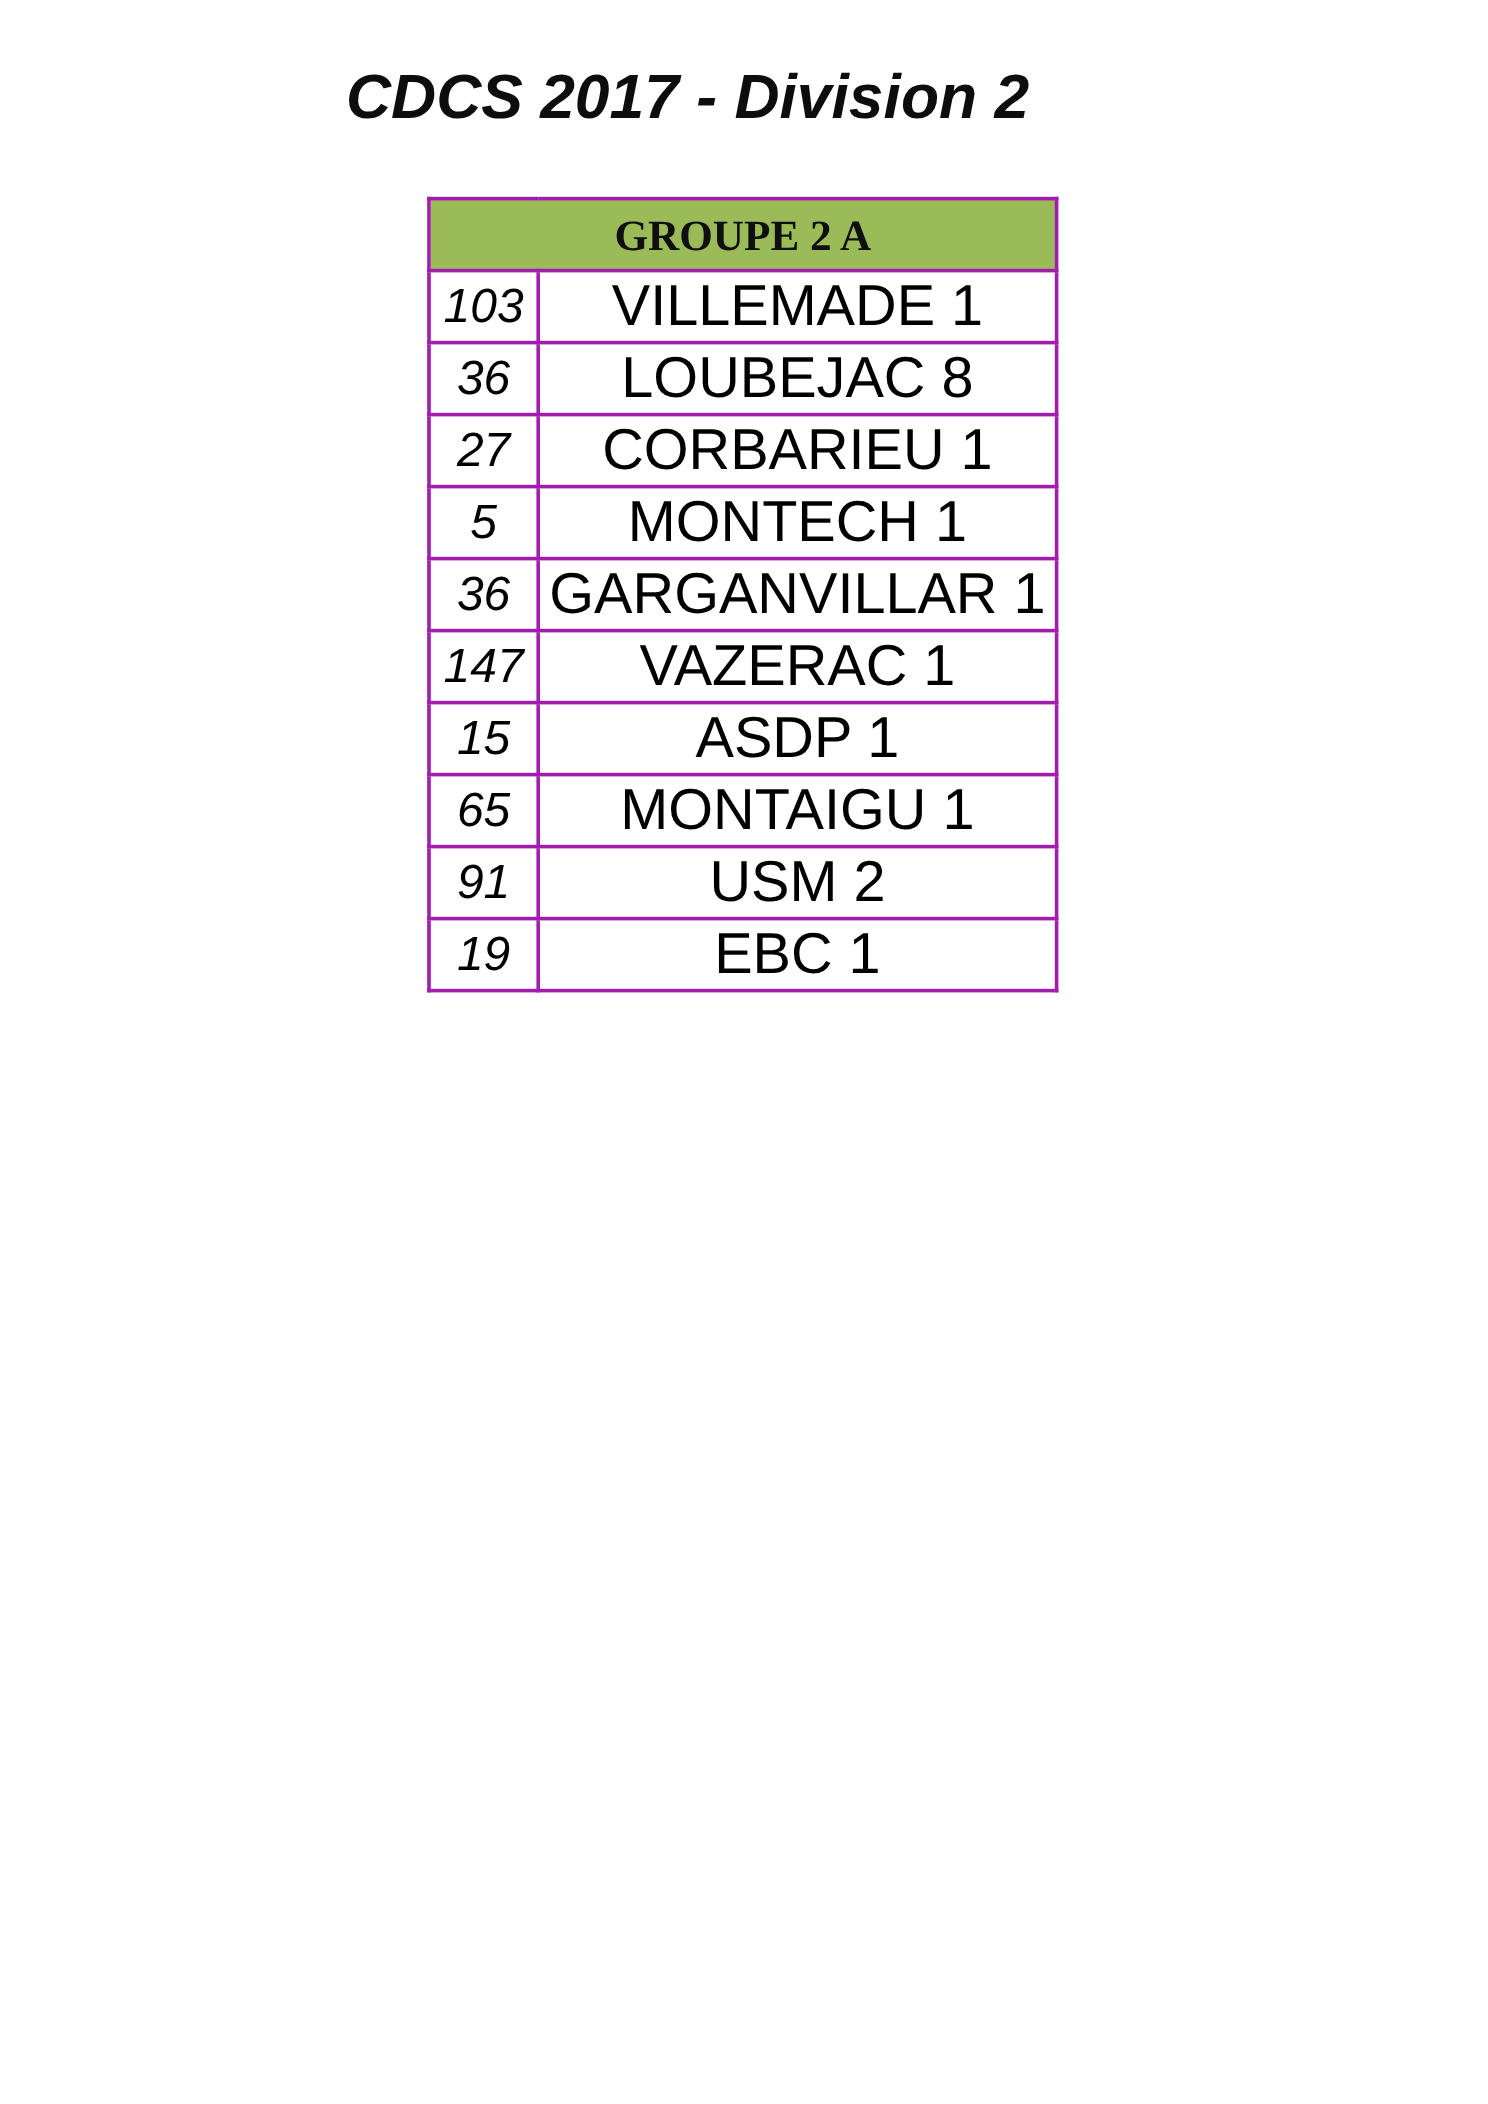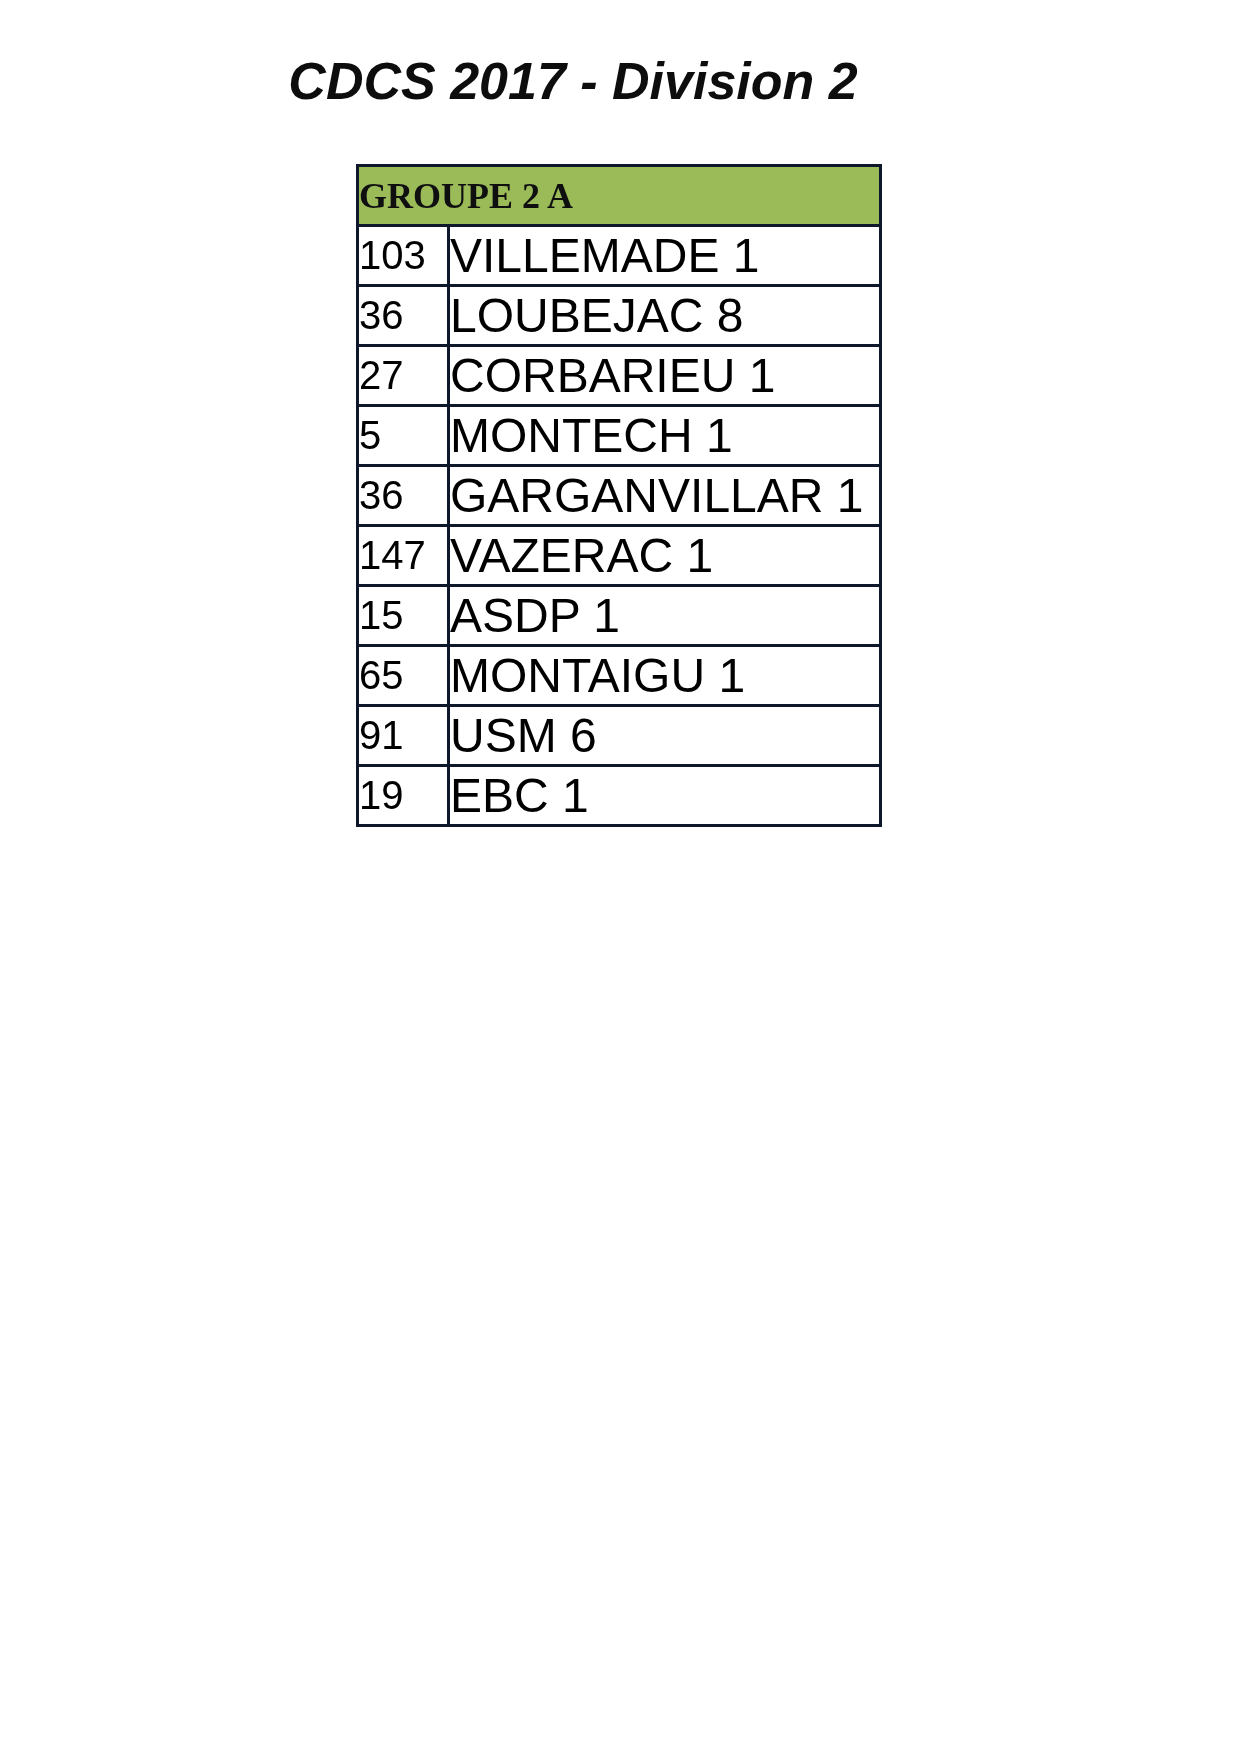--- a/index.html
+++ b/index.html
@@ -31,39 +31,41 @@
     position: absolute;
     left: 356px;
     top: 164px;
     width: 523px;
     border-collapse: collapse;
     table-layout: fixed;
   }
   table.groups-table col.num-col   { width: 91px;  }
   table.groups-table col.name-col  { width: 432px; }
   table.groups-table td {
-    border: 3px solid #0f172a;
+    border: 3px solid #a21caf;
     height: 57px;
+    text-align: center;
     vertical-align: middle;
     padding: 0;
     overflow: hidden;
     white-space: nowrap;
   }
   td.group-header-cell {
     background: #9bbb59;
     font-family: "Liberation Serif", serif;
     font-weight: bold;
     font-size: 36px;
     color: #0f0f0f;
   }
   td.group-header-cell.offset-b {
     padding-right: 60px;
   }
   td.team-number-cell {
     font-size: 40px;
+    font-style: italic;
   }
   td.team-name-cell {
     font-size: 48px;
     padding-right: 16px;
   }
 </style>
 </head>
 <body>
 
 <div class="page-title">CDCS 2017 - Division 2</div>
@@ -104,20 +106,20 @@
     <tr>
       <td class="team-number-cell">15</td>
       <td class="team-name-cell">ASDP 1</td>
     </tr>
     <tr>
       <td class="team-number-cell">65</td>
       <td class="team-name-cell">MONTAIGU 1</td>
     </tr>
     <tr>
       <td class="team-number-cell">91</td>
-      <td class="team-name-cell">USM 6</td>
+      <td class="team-name-cell">USM 2</td>
     </tr>
     <tr>
       <td class="team-number-cell">19</td>
       <td class="team-name-cell">EBC 1</td>
     </tr>
   </tbody>
 </table>
 
 </body></html>

